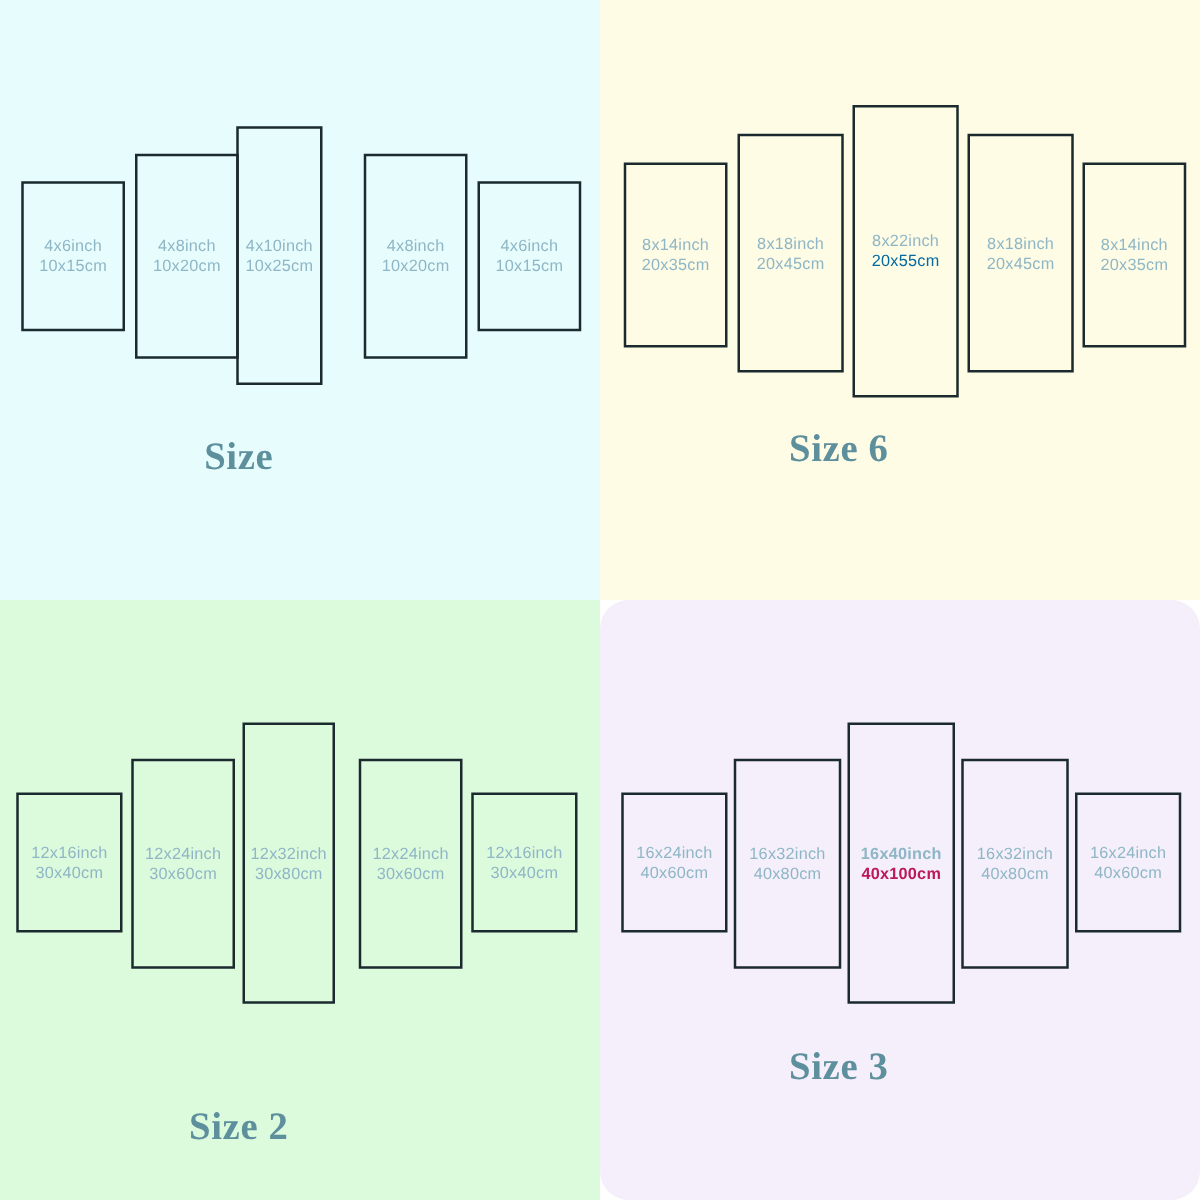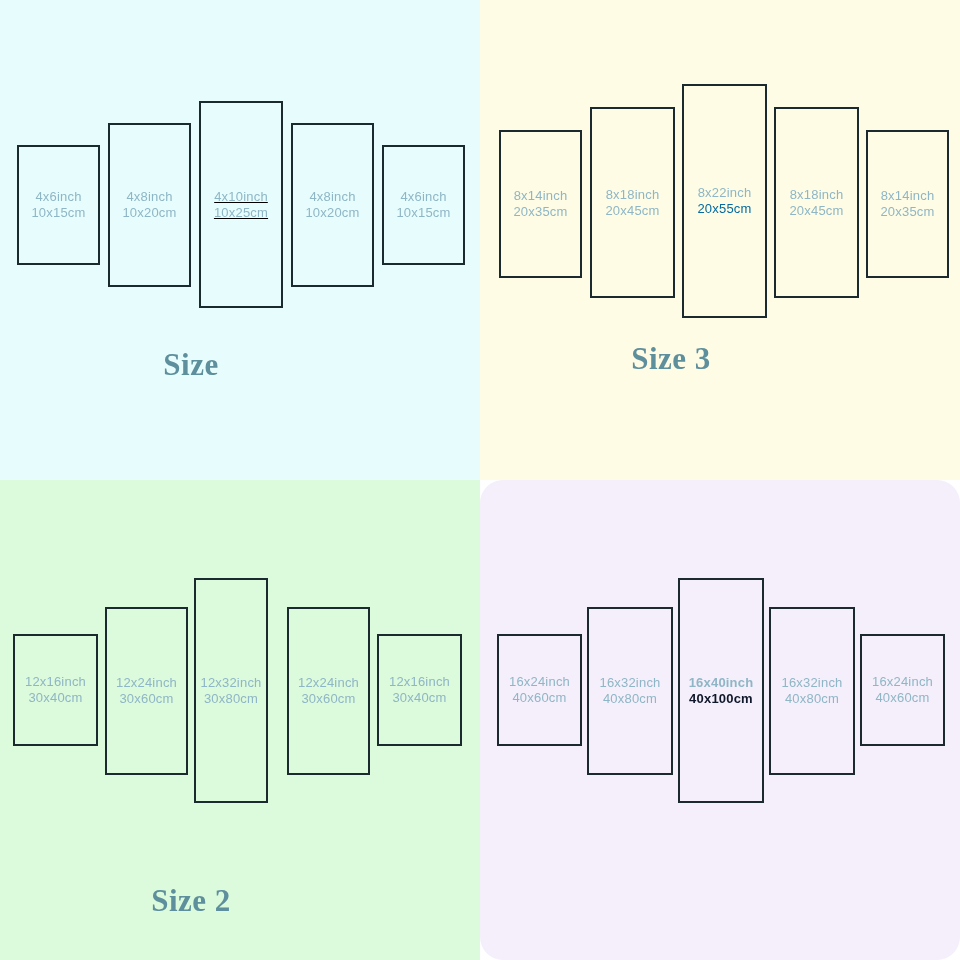--- a/index.html
+++ b/index.html
@@ -19,21 +19,21 @@
   <div class="quad" style="background: rgb(231, 253, 253);">
     <div class="panels">
         <div class="panel" style="left: 17px; top: 145px; width: 83px; height: 120px; border-color: rgb(27, 42, 46);">
           <div class="ln" style="color: rgb(143, 182, 198);">4x6inch</div>
           <div class="ln" style="color: rgb(143, 182, 198);">10x15cm</div>
         </div>
         <div class="panel" style="left: 108px; top: 123px; width: 83px; height: 164px; border-color: rgb(27, 42, 46);">
           <div class="ln" style="color: rgb(143, 182, 198);">4x8inch</div>
           <div class="ln" style="color: rgb(143, 182, 198);">10x20cm</div>
         </div>
-        <div class="panel" style="left: 199px; top: 101px; width: 84px; height: 207px; border-color: rgb(27, 42, 46); text-decoration: underline;">
+        <div class="panel" style="left: 189px; top: 101px; width: 69px; height: 207px; border-color: rgb(27, 42, 46);">
           <div class="ln" style="color: rgb(143, 182, 198);">4x10inch</div>
           <div class="ln" style="color: rgb(143, 182, 198);">10x25cm</div>
         </div>
         <div class="panel" style="left: 291px; top: 123px; width: 83px; height: 164px; border-color: rgb(27, 42, 46);">
           <div class="ln" style="color: rgb(143, 182, 198);">4x8inch</div>
           <div class="ln" style="color: rgb(143, 182, 198);">10x20cm</div>
         </div>
         <div class="panel" style="left: 382px; top: 145px; width: 83px; height: 120px; border-color: rgb(27, 42, 46);">
           <div class="ln" style="color: rgb(143, 182, 198);">4x6inch</div>
           <div class="ln" style="color: rgb(143, 182, 198);">10x15cm</div>
@@ -58,21 +58,21 @@
         </div>
         <div class="panel" style="left: 294px; top: 107px; width: 85px; height: 191px; border-color: rgb(27, 42, 46);">
           <div class="ln" style="color: rgb(143, 182, 198);">8x18inch</div>
           <div class="ln" style="color: rgb(143, 182, 198);">20x45cm</div>
         </div>
         <div class="panel" style="left: 386px; top: 130px; width: 83px; height: 148px; border-color: rgb(27, 42, 46);">
           <div class="ln" style="color: rgb(143, 182, 198);">8x14inch</div>
           <div class="ln" style="color: rgb(143, 182, 198);">20x35cm</div>
         </div>
       </div>
-    <div class="title" style="top: 341px; color: rgb(94, 143, 157);">Size 3</div>
+    <div class="title" style="top: 341px; color: rgb(94, 143, 157);">Size 6</div>
   </div>
 
   <div class="quad" style="background: rgb(220, 250, 220);">
     <div class="panels">
         <div class="panel" style="left: 13px; top: 154px; width: 85px; height: 112px; border-color: rgb(27, 42, 46);">
           <div class="ln" style="color: rgb(143, 182, 198);">12x16inch</div>
           <div class="ln" style="color: rgb(143, 182, 198);">30x40cm</div>
         </div>
         <div class="panel" style="left: 105px; top: 127px; width: 83px; height: 168px; border-color: rgb(27, 42, 46);">
           <div class="ln" style="color: rgb(143, 182, 198);">12x24inch</div>
@@ -99,26 +99,27 @@
         <div class="panel" style="left: 17px; top: 154px; width: 85px; height: 112px; border-color: rgb(27, 42, 46);">
           <div class="ln" style="color: rgb(143, 182, 198);">16x24inch</div>
           <div class="ln" style="color: rgb(143, 182, 198);">40x60cm</div>
         </div>
         <div class="panel" style="left: 107px; top: 127px; width: 86px; height: 168px; border-color: rgb(27, 42, 46);">
           <div class="ln" style="color: rgb(143, 182, 198);">16x32inch</div>
           <div class="ln" style="color: rgb(143, 182, 198);">40x80cm</div>
         </div>
         <div class="panel" style="left: 198px; top: 98px; width: 86px; height: 225px; border-color: rgb(27, 42, 46); font-weight: bold;">
           <div class="ln" style="color: rgb(143, 182, 198);">16x40inch</div>
-          <div class="ln" style="color: #0f172a;">40x100cm</div>
+          <div class="ln" style="color: #be185d;">40x100cm</div>
         </div>
         <div class="panel" style="left: 289px; top: 127px; width: 86px; height: 168px; border-color: rgb(27, 42, 46);">
           <div class="ln" style="color: rgb(143, 182, 198);">16x32inch</div>
           <div class="ln" style="color: rgb(143, 182, 198);">40x80cm</div>
         </div>
         <div class="panel" style="left: 380px; top: 154px; width: 85px; height: 112px; border-color: rgb(27, 42, 46);">
           <div class="ln" style="color: rgb(143, 182, 198);">16x24inch</div>
           <div class="ln" style="color: rgb(143, 182, 198);">40x60cm</div>
         </div>
       </div>
+    <div class="title" style="top: 355px; color: rgb(94, 143, 157);">Size 3</div>
   </div>
 
 </div>
 
 </body></html>

